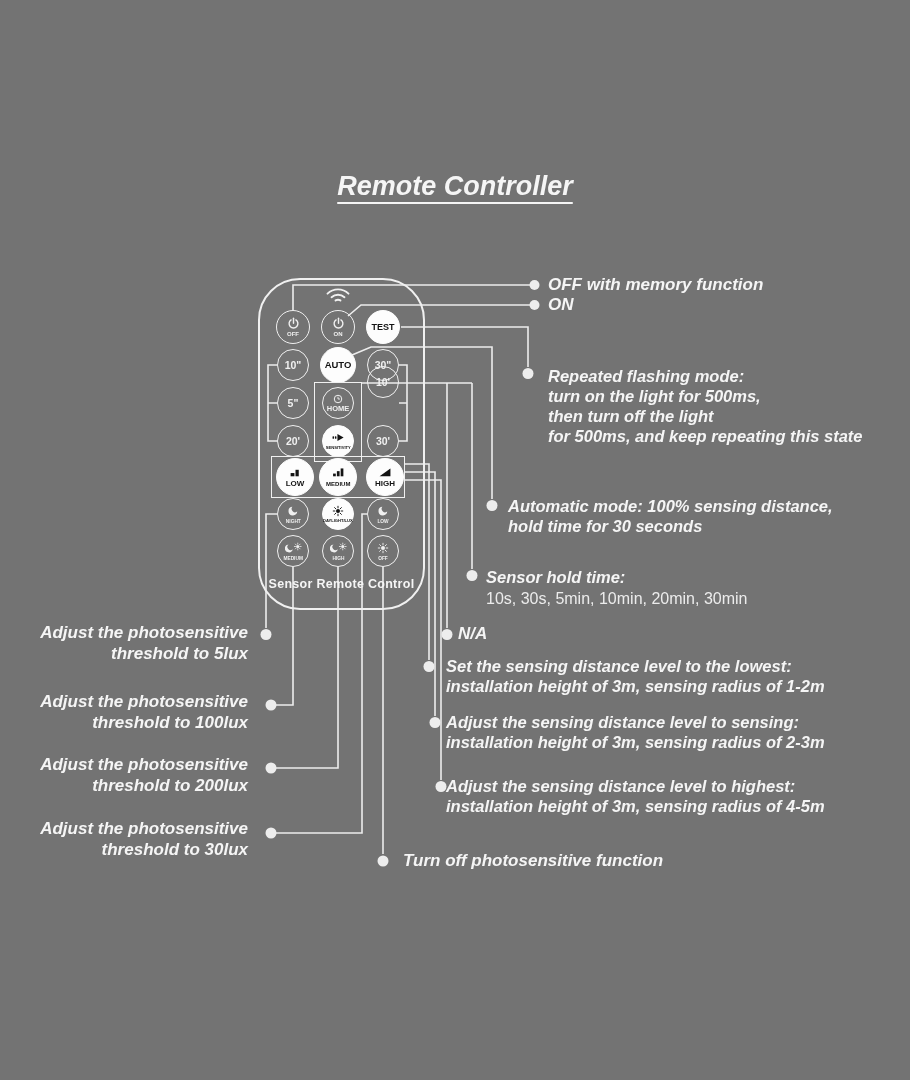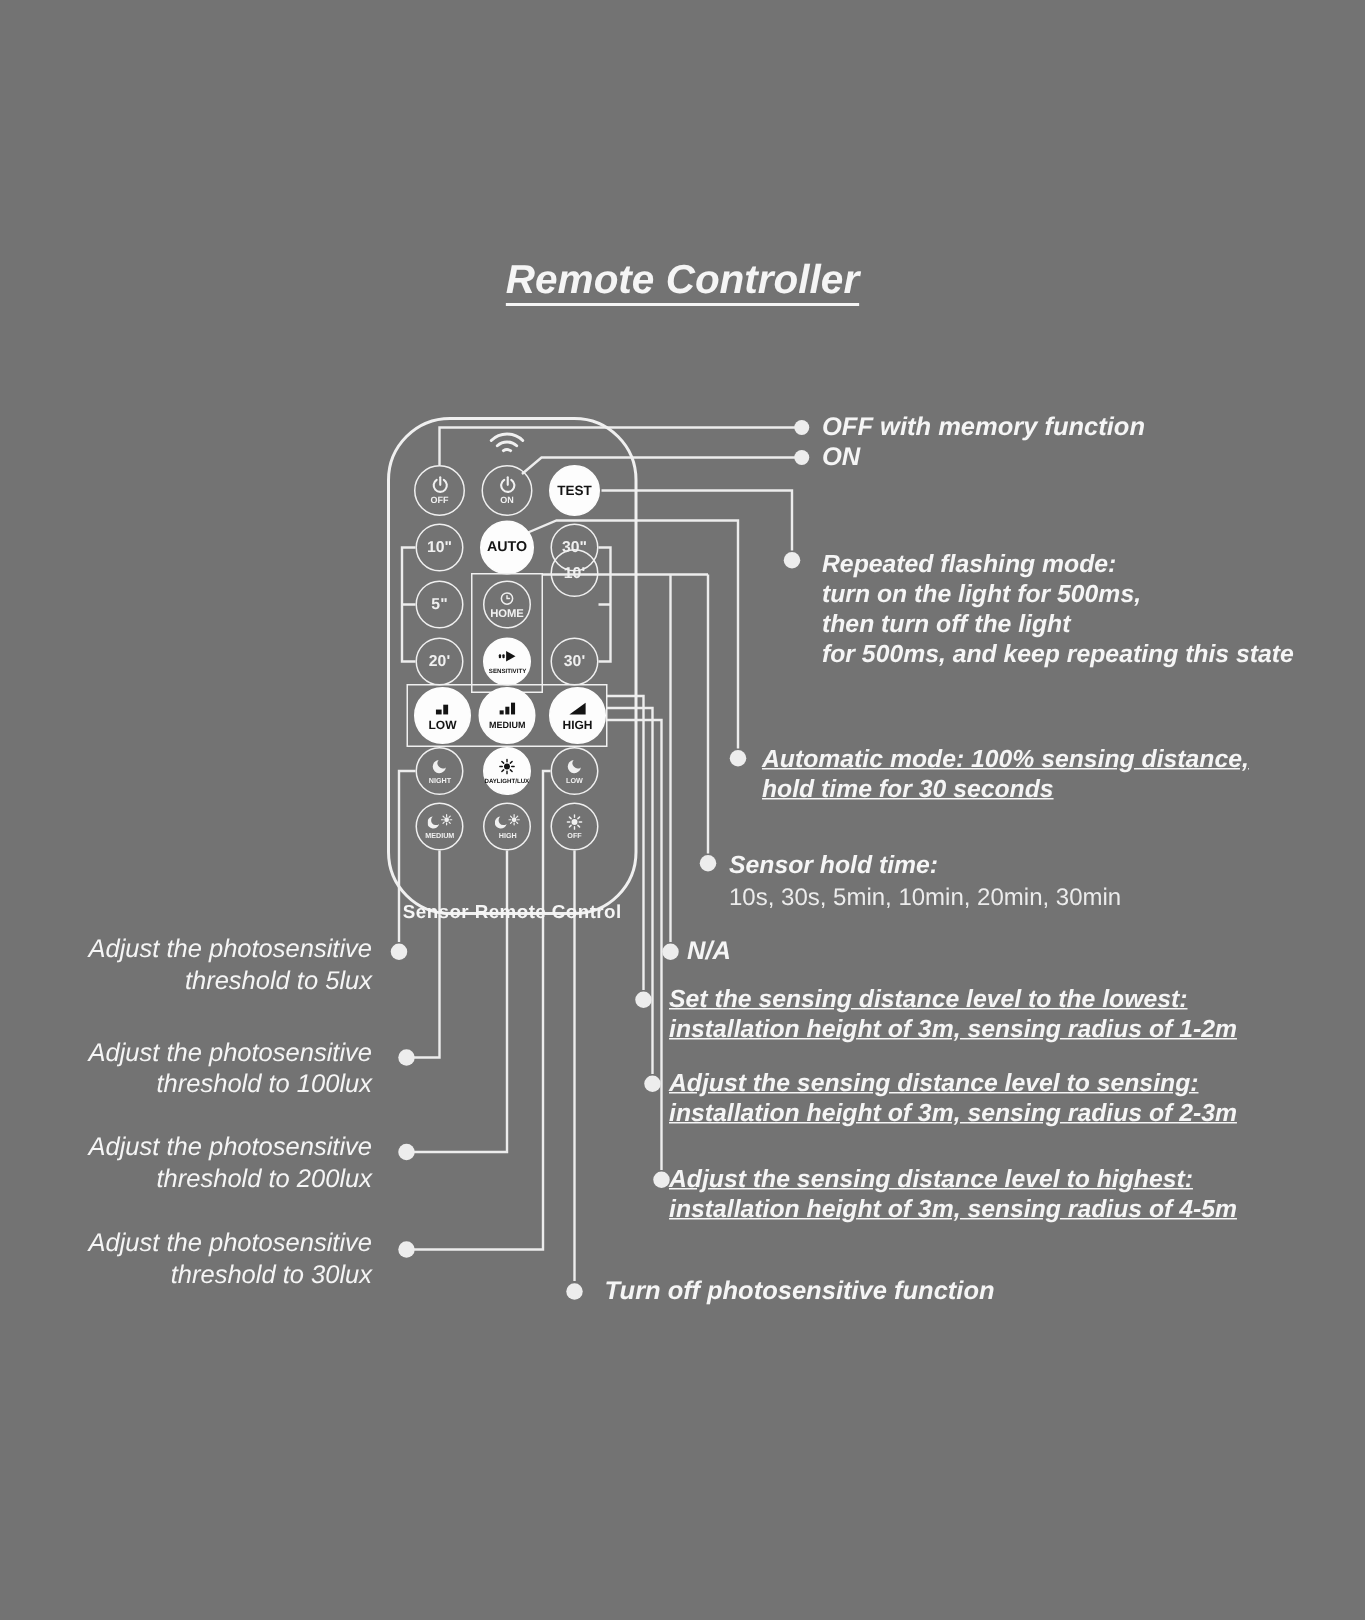--- a/index.html
+++ b/index.html
@@ -18,28 +18,28 @@
   .btn{position:absolute;border-radius:50%;display:flex;flex-direction:column;align-items:center;
        justify-content:center;box-sizing:border-box;line-height:1;gap:1px;}
   .btn.outline{border:1.8px solid #f0f0f0;color:#f0f0f0;background:transparent;}
   .btn.fill{background:#fdfdfd;border:1.8px solid #fdfdfd;color:#141414;}
   .blabel{font-weight:bold;white-space:nowrap;}
   .f6{font-size:6px;}
   .sc8{transform:scale(.8);}
   .sc7{transform:scale(.68);}
   .icon{display:block;}
   .footer{position:absolute;left:258px;top:577px;width:167px;text-align:center;color:#f5f5f5;
-          font-weight:bold;font-size:12.5px;letter-spacing:.3px;margin-top:24px;}
+          font-weight:bold;font-size:12.5px;letter-spacing:.3px;}
   
   .note{position:absolute;color:#f5f5f5;font-weight:bold;font-style:italic;
         font-size:16.5px;line-height:20px;white-space:nowrap;}
   .note .sub{font-weight:normal;font-style:normal;font-size:16px;color:#ececec;}
-  .note.right3{line-height:19.5px;text-decoration:underline;}
+  .note.right3{line-height:19.5px;}
   .leftnote{position:absolute;left:40px;width:208px;text-align:right;color:#f5f5f5;
-            font-weight:normal;font-style:italic;font-size:17px;line-height:21px;white-space:nowrap;}
+            font-weight:bold;font-style:italic;font-size:17px;line-height:21px;white-space:nowrap;}
 </style>
 </head>
 <body>
 
 <div class="canvas">
 
   <div class="title">Remote Controller</div>
 
   <svg class="wires" width="910" height="1080">
     <defs>

